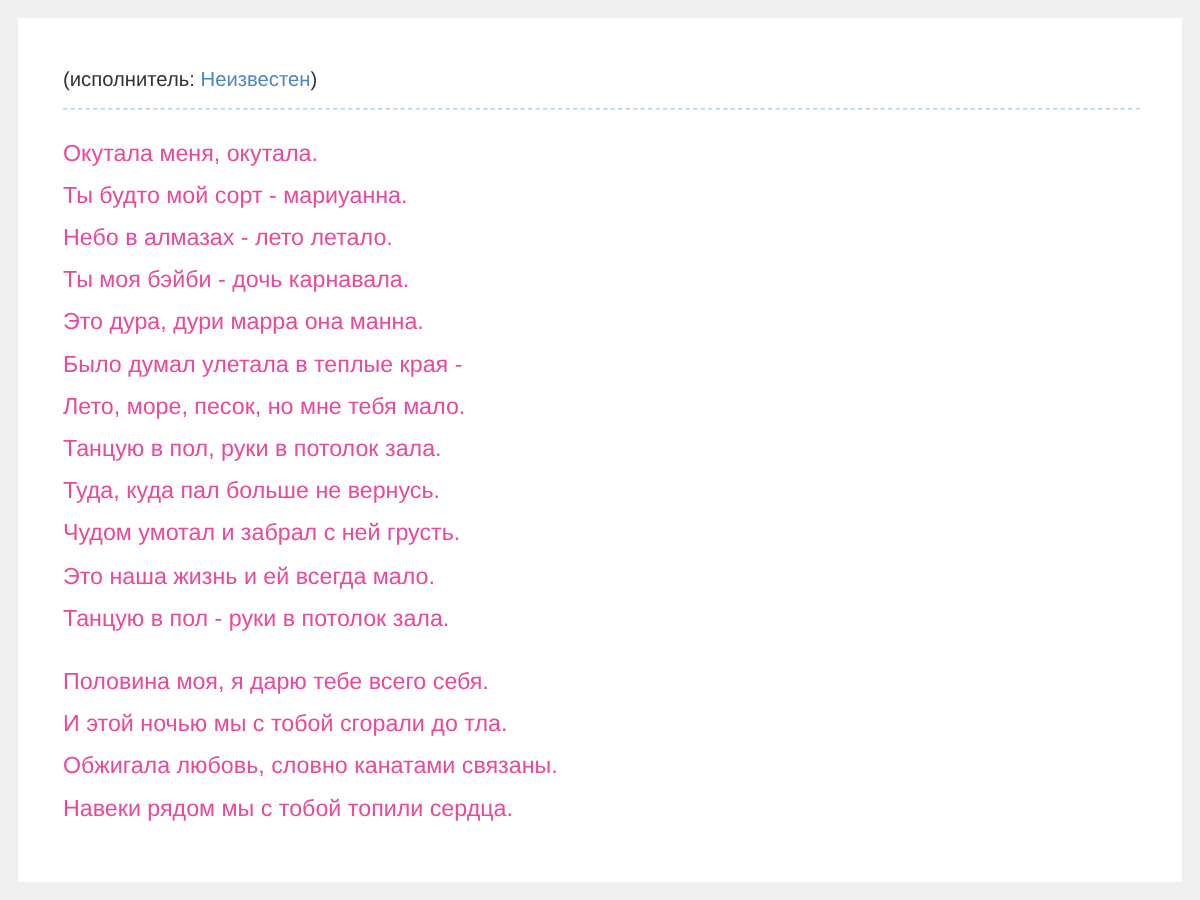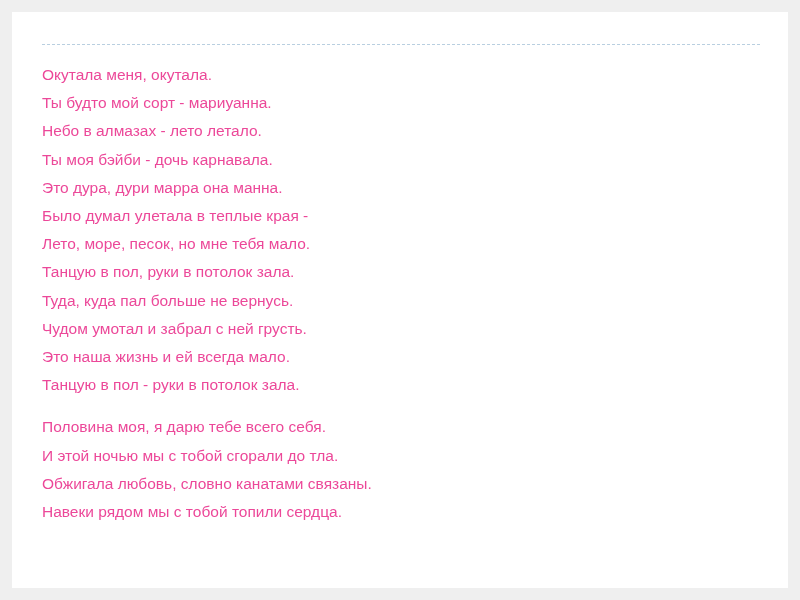--- a/index.html
+++ b/index.html
@@ -69,19 +69,22 @@
     height: 0.9em;
   }
 </style>
 </head>
 <body>
 
 <div class="slide">
   <div class="content">
 
 
+    <p class="artist-line">
+      <span>(исполнитель: </span><a class="artist-link" href="#">Неизвестен</a><span>)</span>
+    </p>
 
     <hr class="divider">
 
     <div class="lyrics"><div class="line">Окутала меня, окутала.</div><div class="line">Ты будто мой сорт - мариуанна.</div><div class="line">Небо в алмазах - лето летало.</div><div class="line">Ты моя бэйби - дочь карнавала.</div><div class="line">Это дура, дури марра она манна.</div><div class="line">Было думал улетала в теплые края -</div><div class="line">Лето, море, песок, но мне тебя мало.</div><div class="line">Танцую в пол, руки в потолок зала.</div><div class="line">Туда, куда пал больше не вернусь.</div><div class="line">Чудом умотал и забрал с ней грусть.</div><div class="line">Это наша жизнь и ей всегда мало.</div><div class="line">Танцую в пол - руки в потолок зала.</div><div class="blank"></div><div class="line">Половина моя, я дарю тебе всего себя.</div><div class="line">И этой ночью мы с тобой сгорали до тла.</div><div class="line">Обжигала любовь, словно канатами связаны.</div><div class="line">Навеки рядом мы с тобой топили сердца.</div></div>
 
   </div>
 </div>
 
 </body></html>

